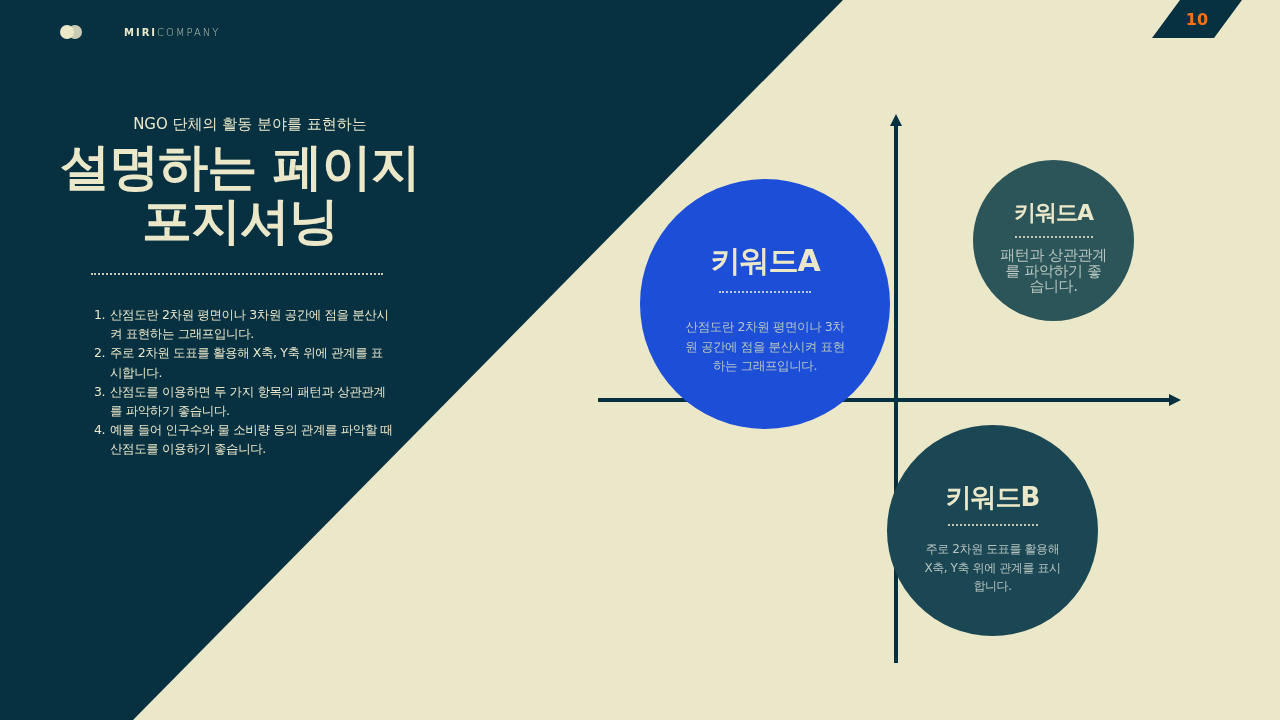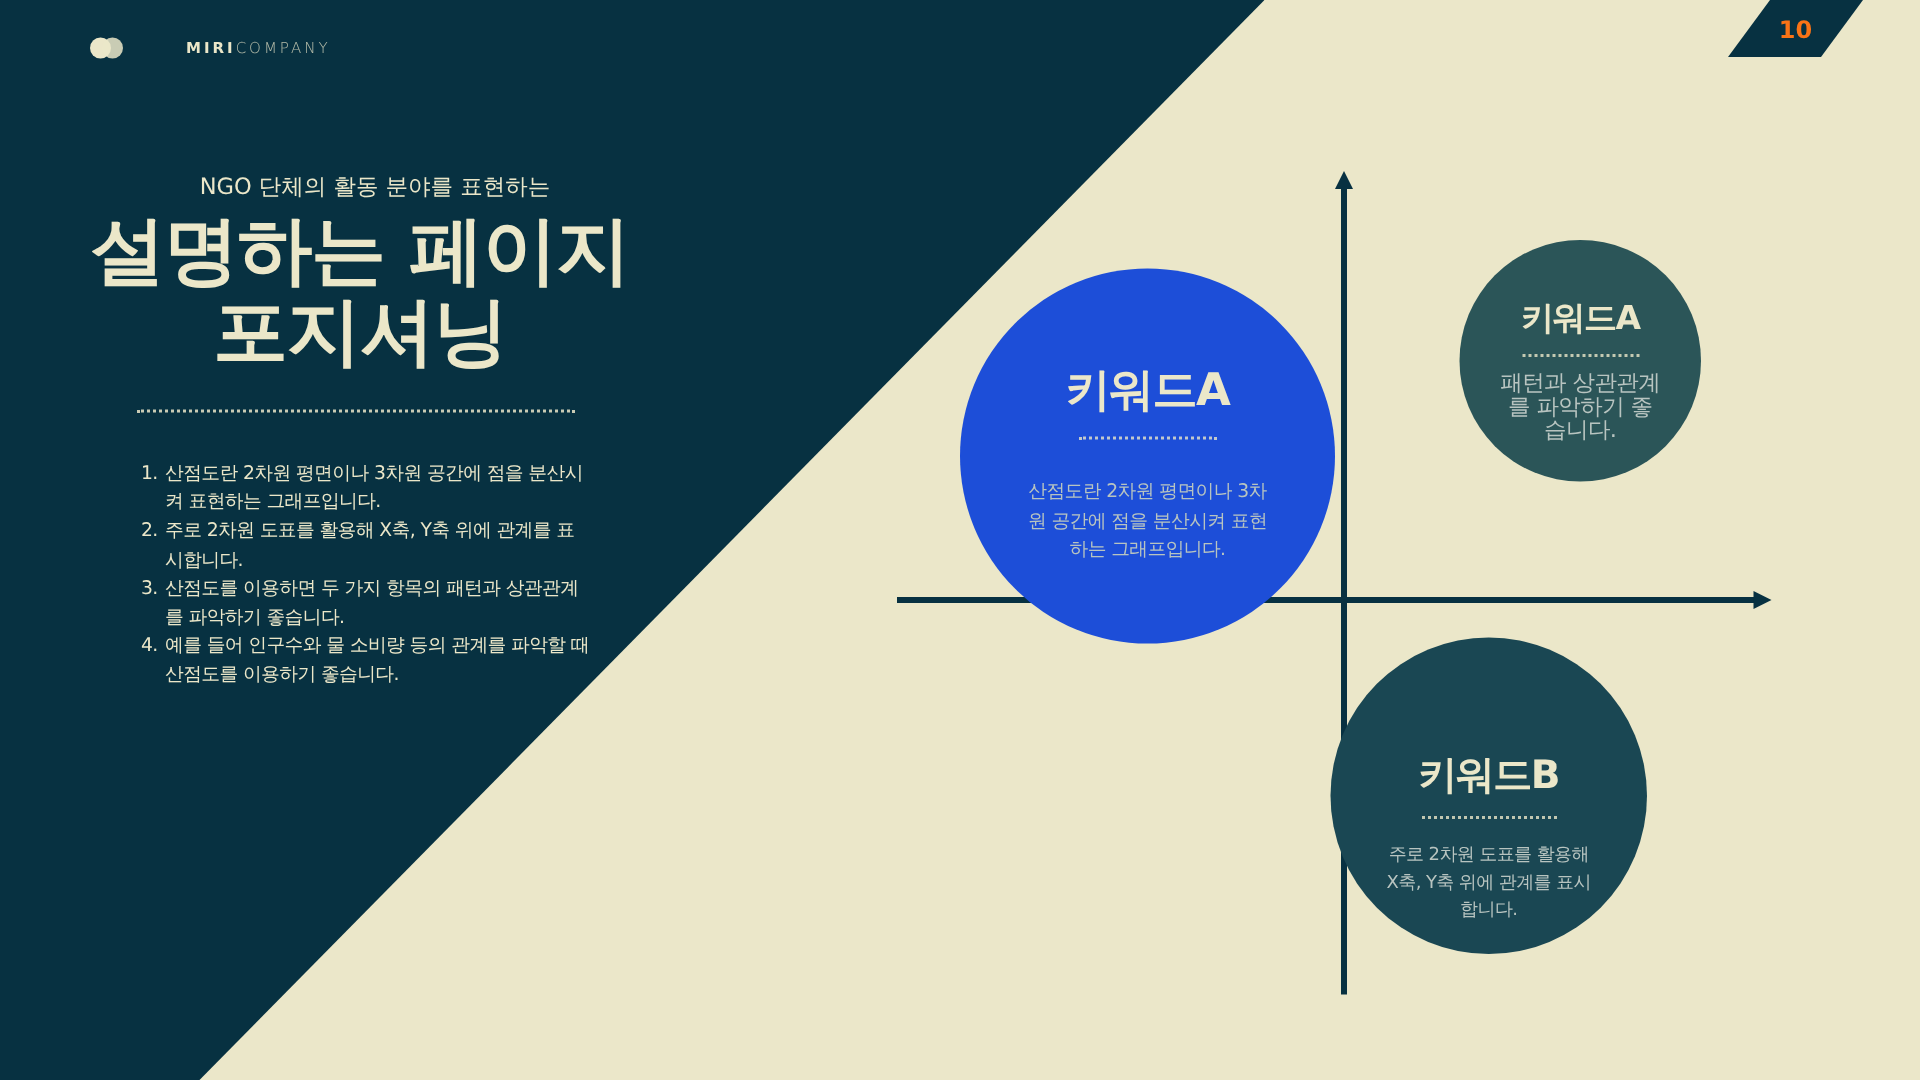--- a/index.html
+++ b/index.html
@@ -183,21 +183,20 @@
     }
     .bubble-a .kw { font-size: 30px; line-height: 40px; }
     .bubble-a .dots { width: 92px; margin-top: 10px; }
     .bubble-a .body { font-size: 12.5px; line-height: 19.5px; margin-top: 24px; width: 170px; }
 
     .bubble-b {
       left: 887px; top: 425px;
       width: 211px; height: 211px;
       background: #1a4753;
       padding-top: 55px;
-      justify-content: center;
     }
     .bubble-b .kw { font-size: 26px; line-height: 34px; }
     .bubble-b .dots { width: 90px; margin-top: 10px; }
     .bubble-b .body { font-size: 12px; line-height: 18.5px; margin-top: 14px; width: 140px; }
 
     .bubble-c {
       left: 973px; top: 160px;
       width: 161px; height: 161px;
       background: #2b5558;
       padding-top: 38px;

